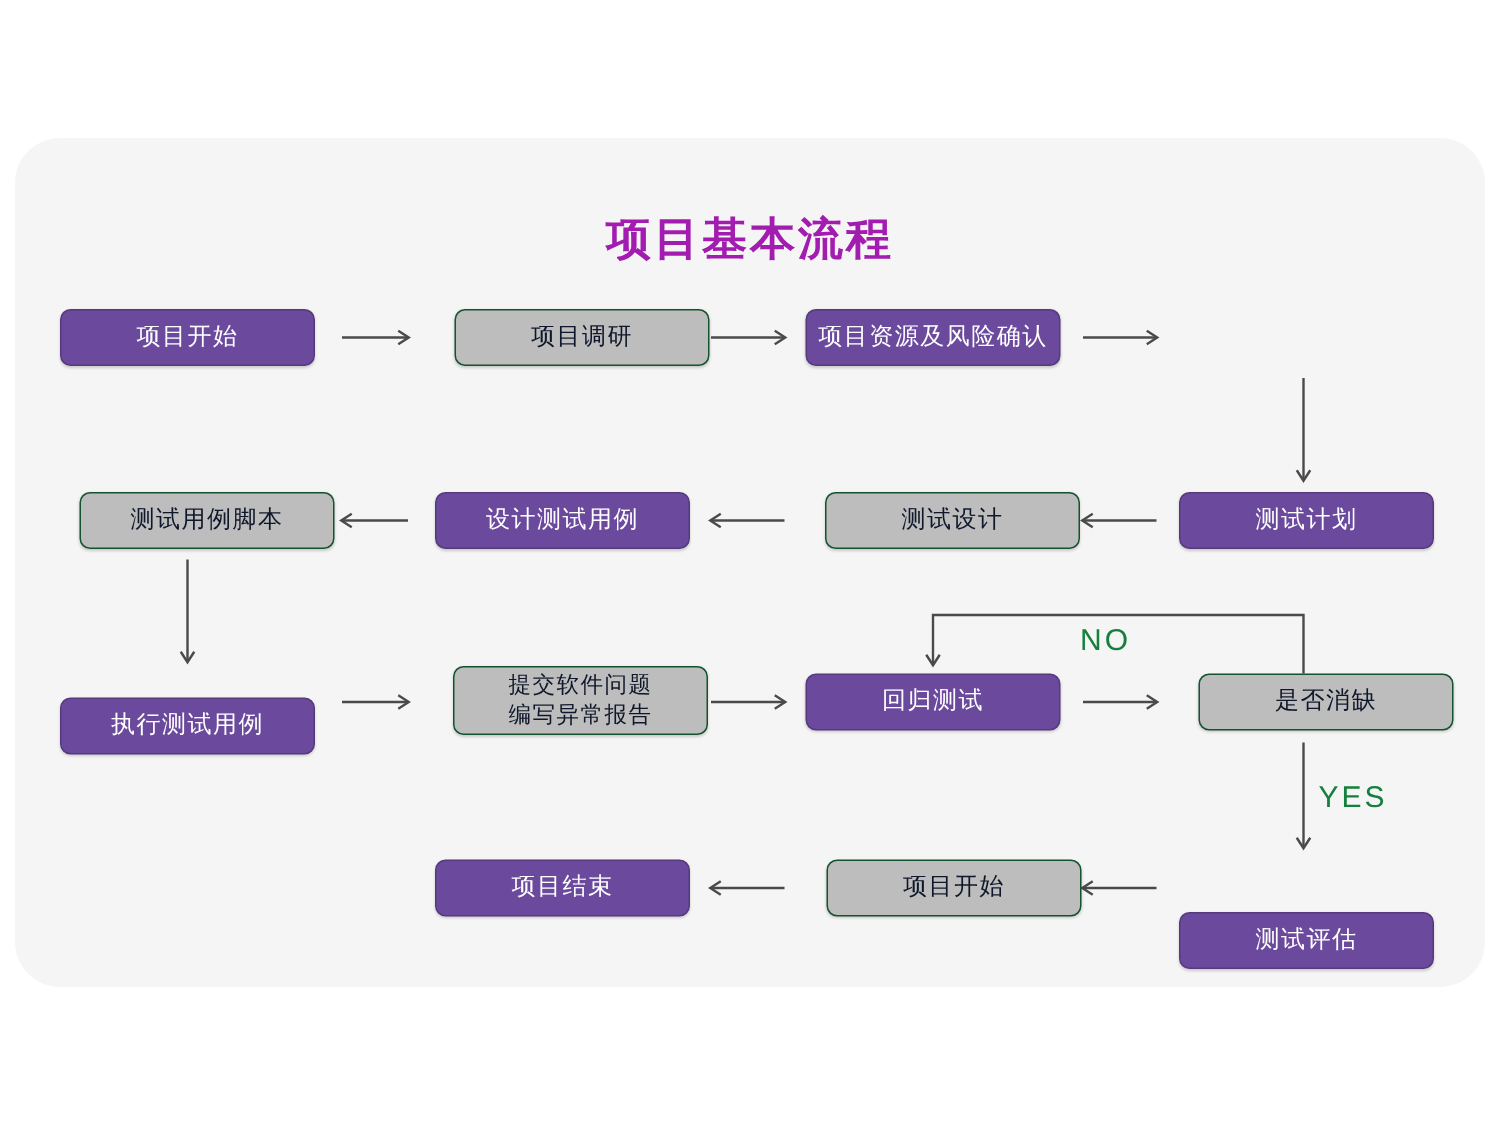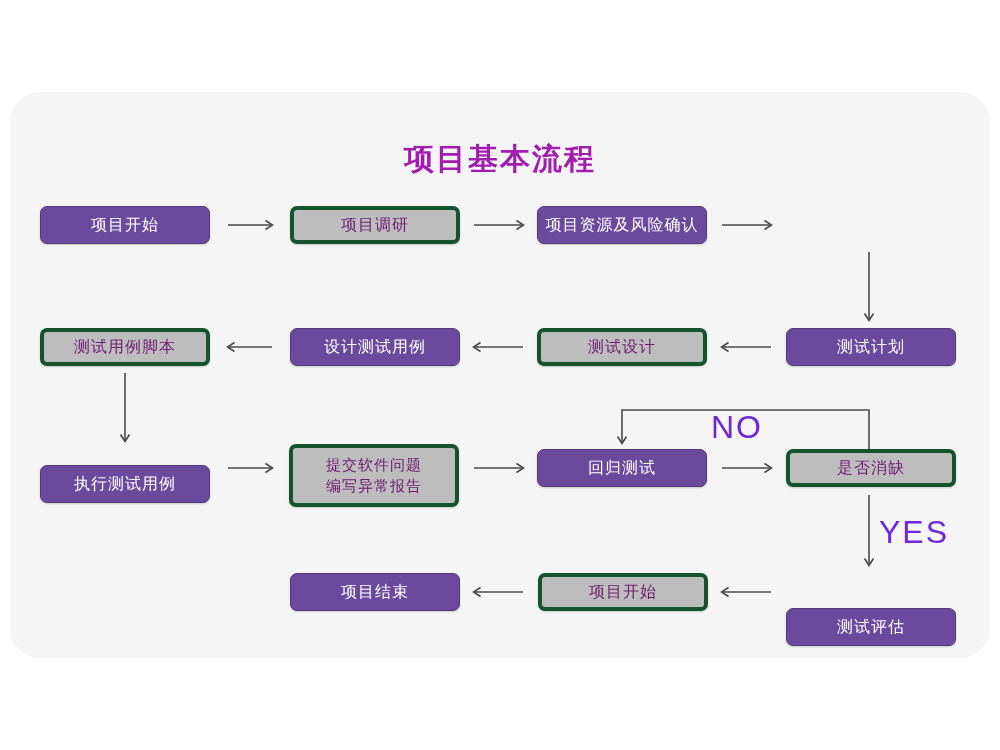--- a/index.html
+++ b/index.html
@@ -47,30 +47,31 @@
     text-align: center;
     box-shadow: 0 1px 2px rgba(0,0,0,0.18);
   }
   .node.primary {
     background: var(--primary, #6b4a9d);
     border: 1.5px solid #553a7d;
     color: #ffffff;
   }
   .node.secondary {
     background: var(--secondary, #bdbdbd);
-    border: 4px solid #14532d;
-    color: #701a75;
+    border: 1px solid #14532d;
+    color: #0f172a;
+    margin-left: 13px;
   }
   .node-label {
     font-size: 16px;
     letter-spacing: 1px;
     white-space: pre-line;
     line-height: 1.35;
   }
-  .node.tall { height: 63px; top: 444px; }
+  .node.tall { height: 46px; top: 444px; }
   .node.tall .node-label { font-size: 15px; }
 
   .connector-layer {
     position: absolute;
     left: 0; top: 0;
     width: 1000px;
     height: 750px;
     pointer-events: none;
   }
   .edge {
@@ -79,23 +80,23 @@
     fill: none;
   }
   .arrowhead-glyph {
     stroke: var(--arrow, #4a4a4a);
     stroke-width: 1.6;
     fill: none;
   }
 
   .edge-label {
     position: absolute;
-    font-size: 32px;
+    font-size: 20px;
     letter-spacing: 2px;
-    color: #6d28d9;
+    color: #15803d;
     line-height: 24px;
   }
   .edge-label.no  { left: 702px; top: 415px; width: 70px; text-align: center; }
   .edge-label.yes { left: 879px; top: 520px; }
 </style>
 </head>
 <body>
 
 <div class="stage">
 

